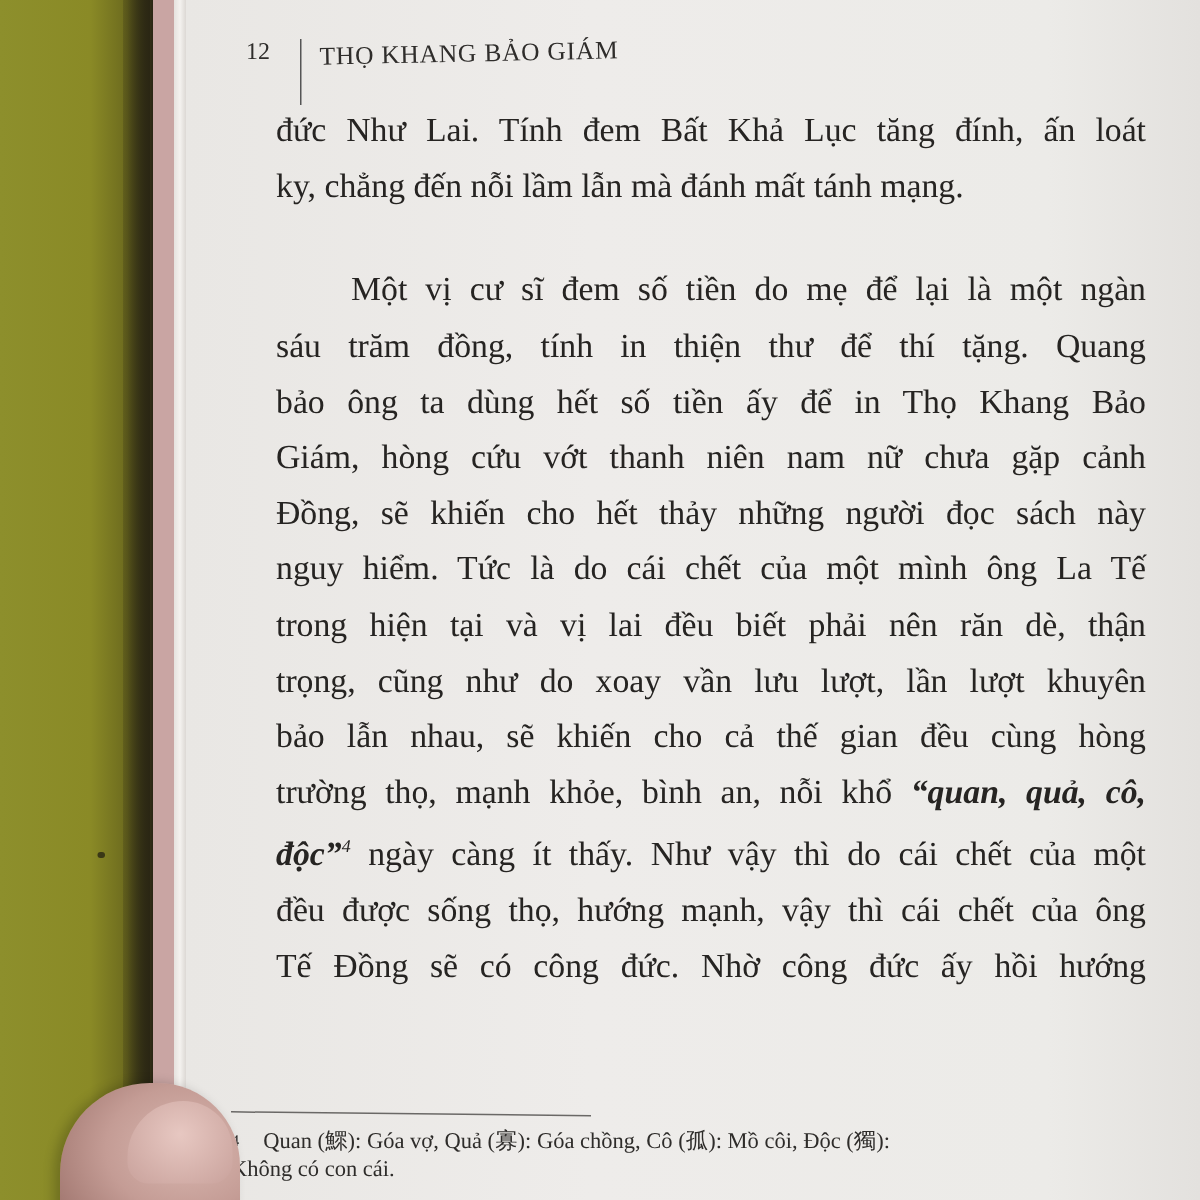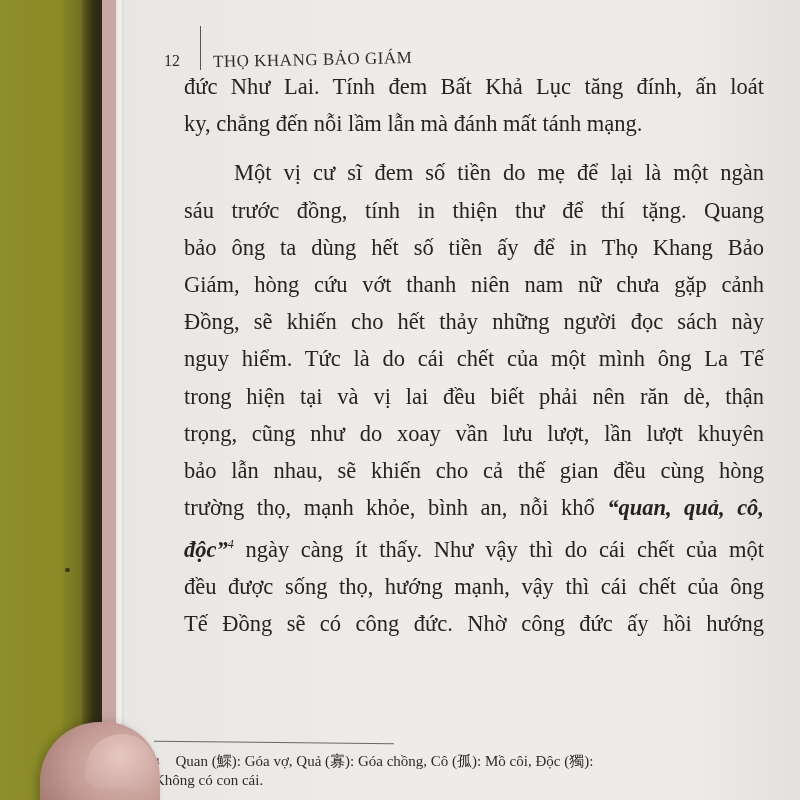--- a/index.html
+++ b/index.html
@@ -23,32 +23,32 @@
   .page-stack {
     position:absolute; left:116px; top:0; width:8px; height:800px;
     background:linear-gradient(90deg,#e6e2de,#f4f2ef,#dcd8d4);
   }
   .page {
     position:absolute; left:124px; top:0; width:676px; height:800px;
     background:linear-gradient(90deg,#e9e7e4 0%,#eeecea 40%,#ecebe8 85%,#e3e1de 100%);
     color:#2a2826;
   }
   .header {
-    position:absolute; left:40px; top:26px; height:44px; display:flex; align-items:flex-end;
+    position:absolute; left:40px; top:26px; height:44px; display:flex; align-items:flex-start;
   }
   .page-num { font-size:16px; width:30px; color:#2f2d2b; }
   .header-rule { width:1px; height:44px; background:#555; margin:0 12px 0 6px; }
   .running-title { font-size:17px; letter-spacing:0.5px; color:#2f2d2b; transform:rotate(-1.2deg); }
   .body-text {
     position:absolute; left:60px; top:68px; width:580px;
     font-size:22.5px; line-height:37.2px; color:#262422;
   }
   .para { margin:0; text-align:justify; text-align-last:justify; }
   .para .line { display:block; text-align:justify; text-align-last:justify; white-space:nowrap; }
-  .para2 { margin-top:12px; }
+  .para2 { margin-top:32px; }
   .indent { padding-left:50px; }
   .line em { font-style:italic;font-weight:bold; }
   .fn-rule {
     position:absolute; left:30px; top:742px; width:240px; height:1px; background:#6a6866;
     transform:rotate(0.6deg);
   }
   .footnote {
     position:absolute; left:30px; top:752px; width:640px; font-size:15px; line-height:19px; color:#2e2c2a;
   }
   .fn-num { font-size:11px; vertical-align:top; margin-right:16px; }
@@ -81,21 +81,21 @@
     <span class="running-title">THỌ KHANG BẢO GIÁM</span>
   </div>
 
   <div class="body-text">
     <p class="para">
       <span class="line">đức Như Lai. Tính đem Bất Khả Lục tăng đính, ấn loát</span>
       <span class="line" style="text-align-last:left">ky, chẳng đến nỗi lầm lẫn mà đánh mất tánh mạng.</span>
     </p>
     <p class="para para2">
       <span class="line indent">Một vị cư sĩ đem số tiền do mẹ để lại là một ngàn</span>
-      <span class="line">sáu trước đồng, tính in thiện thư để thí tặng. Quang</span>
+      <span class="line">sáu trăm đồng, tính in thiện thư để thí tặng. Quang</span>
       <span class="line">bảo ông ta dùng hết số tiền ấy để in Thọ Khang Bảo</span>
       <span class="line">Giám, hòng cứu vớt thanh niên nam nữ chưa gặp cảnh</span>
       <span class="line">Đồng, sẽ khiến cho hết thảy những người đọc sách này</span>
       <span class="line">nguy hiểm. Tức là do cái chết của một mình ông La Tế</span>
       <span class="line">trong hiện tại và vị lai đều biết phải nên răn dè, thận</span>
       <span class="line">trọng, cũng như do xoay vần lưu lượt, lần lượt khuyên</span>
       <span class="line">bảo lẫn nhau, sẽ khiến cho cả thế gian đều cùng hòng</span>
       <span class="line"><span>trường thọ, mạnh khỏe, bình an, nỗi khổ </span><em>“quan, quả, cô,</em></span>
       <span class="line"><em>độc”</em><sup style="font-size:12px;font-style:italic">4</sup><span> ngày càng ít thấy. Như vậy thì do cái chết của một</span></span>
       <span class="line">đều được sống thọ, hướng mạnh, vậy thì cái chết của ông</span>

